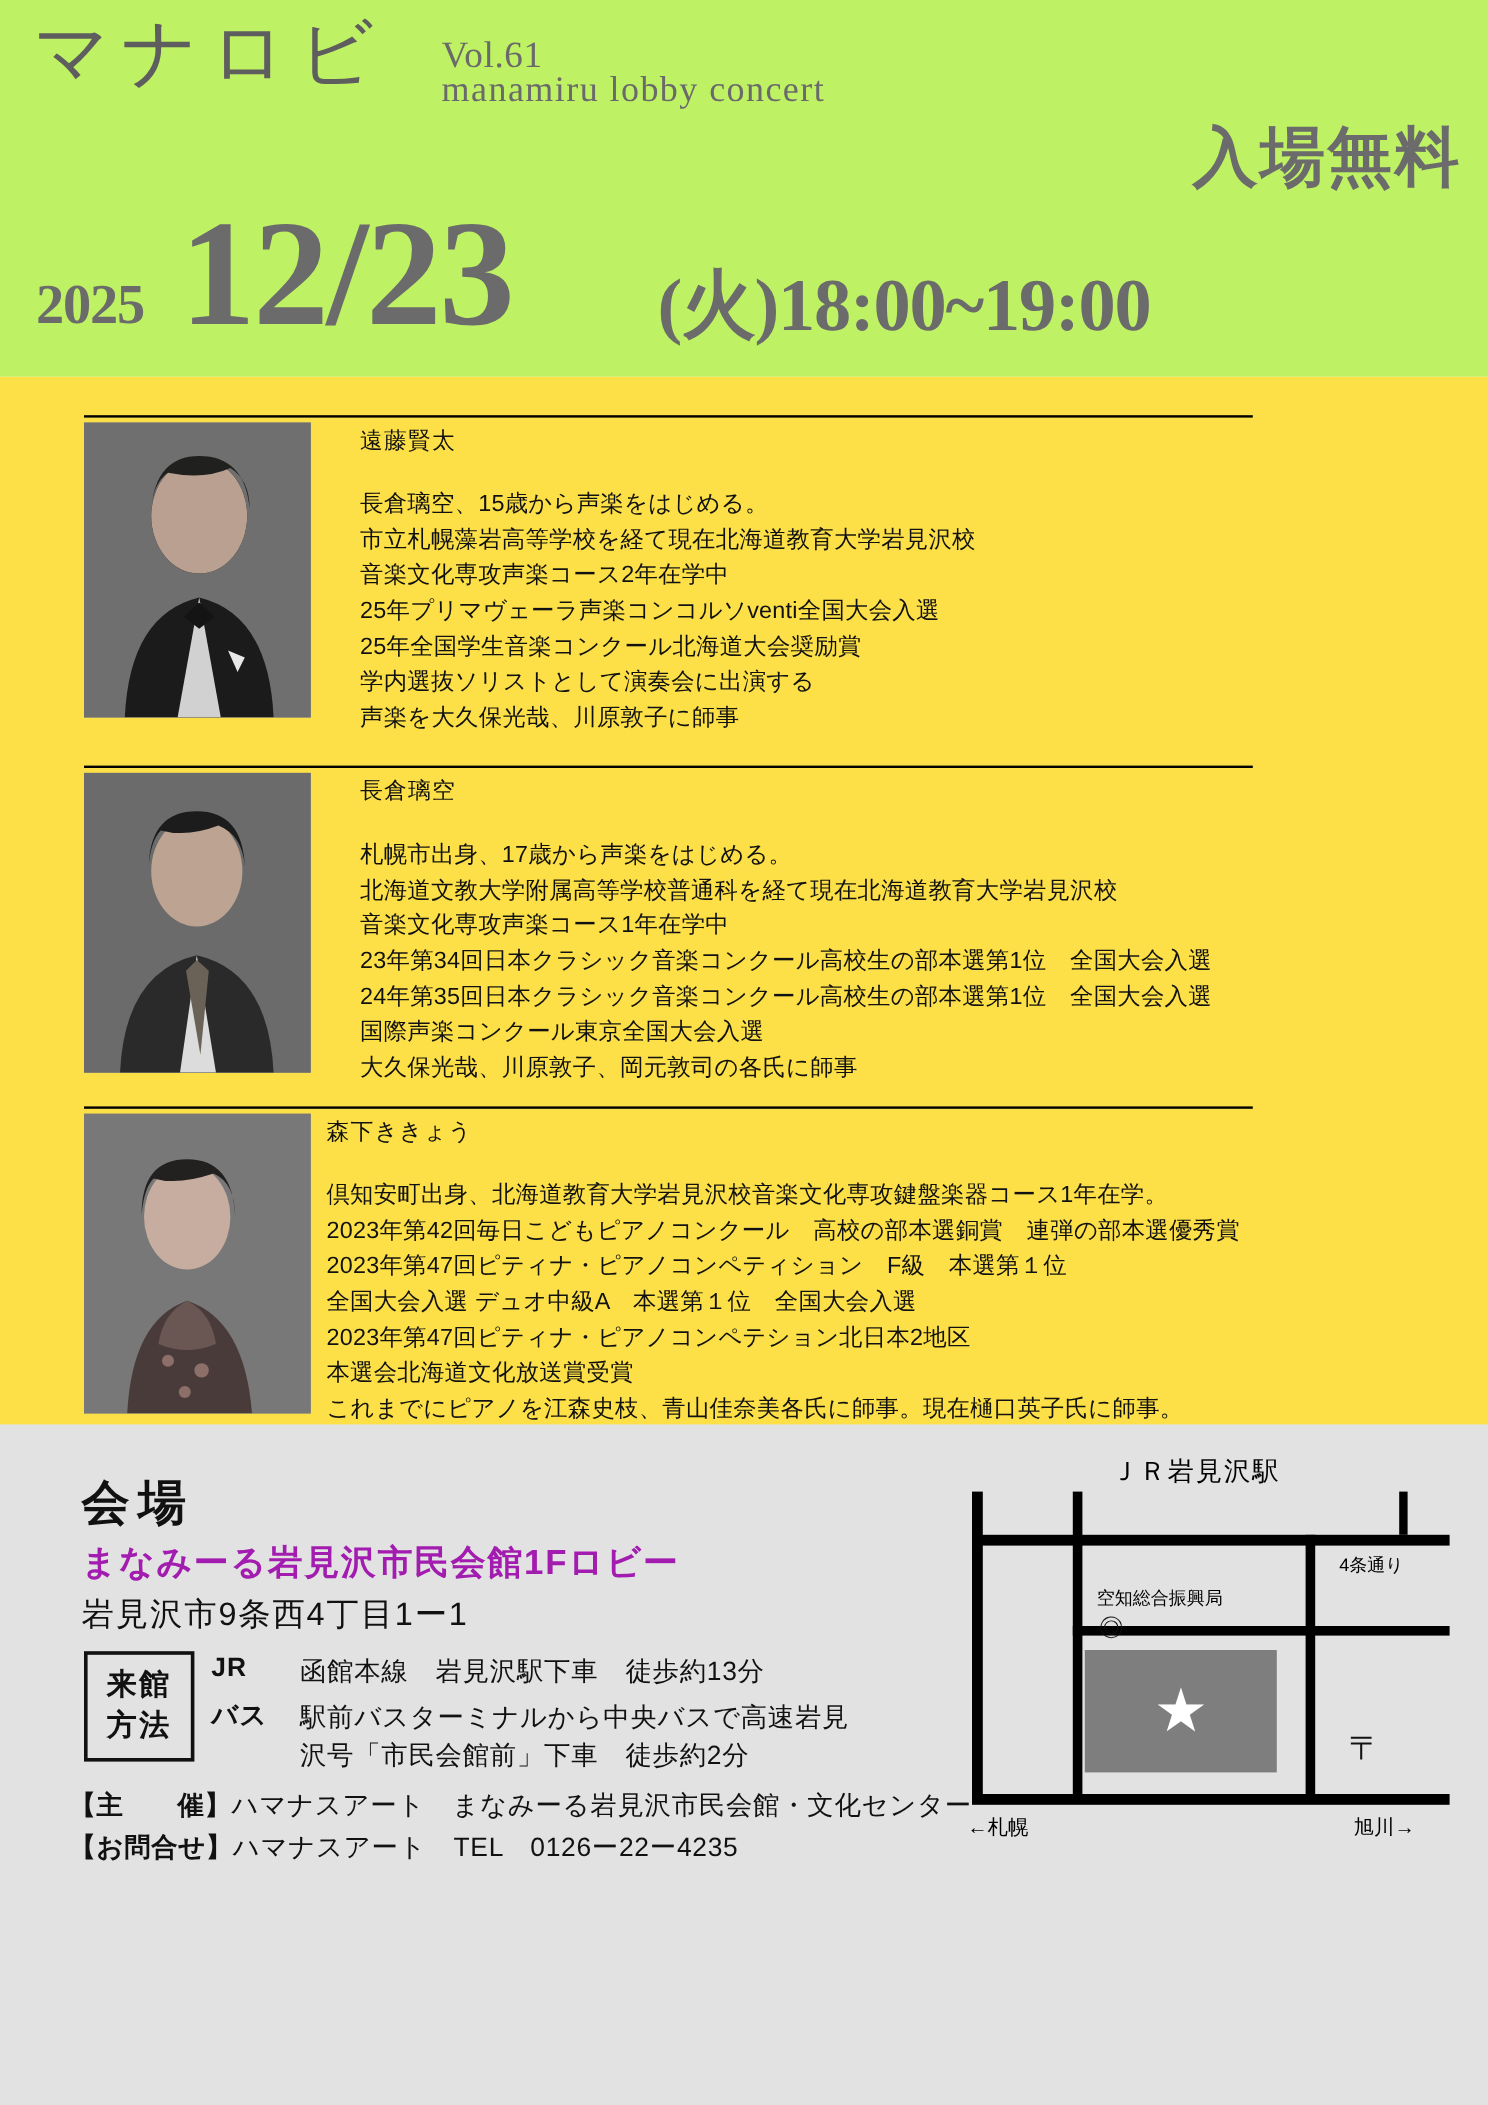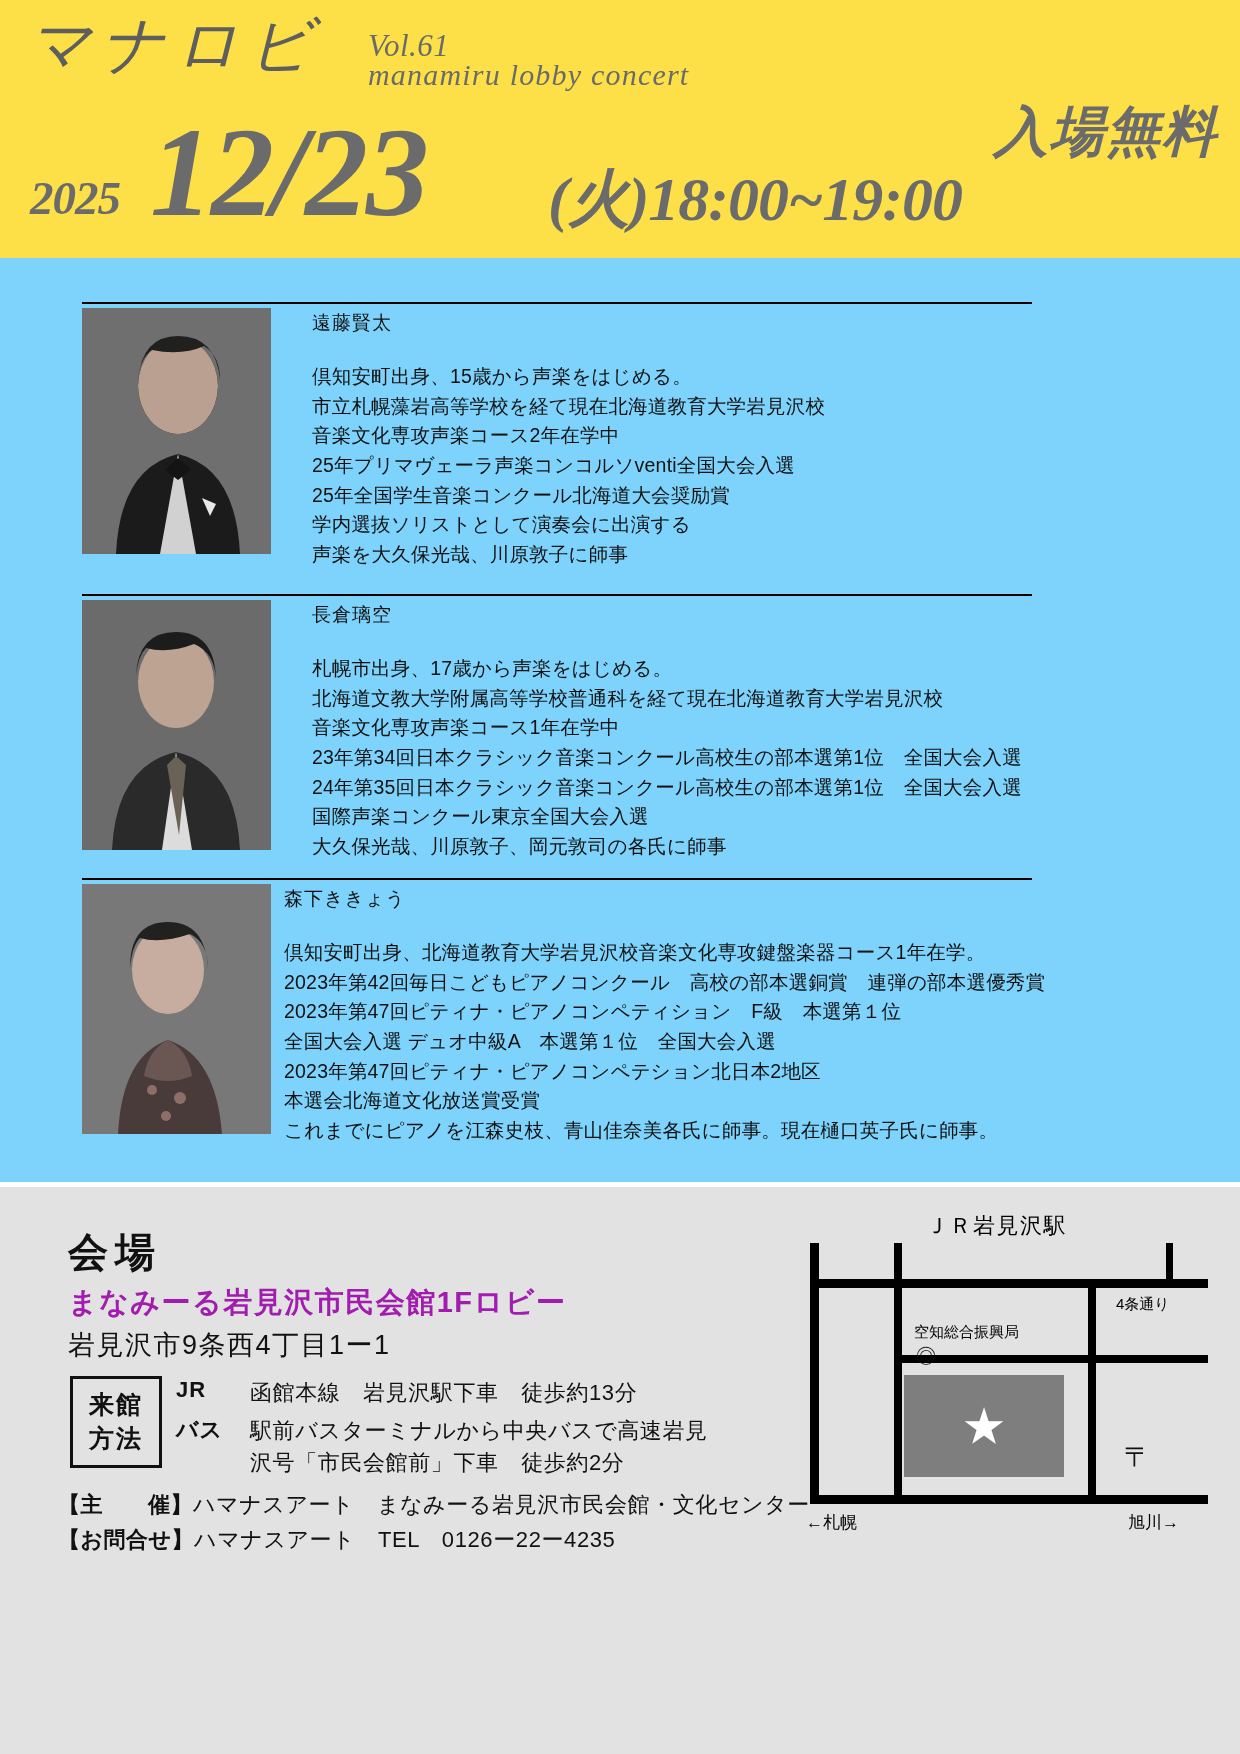--- a/index.html
+++ b/index.html
@@ -13,24 +13,23 @@
     position: relative;
     font-family: "Liberation Sans", sans-serif;
     color: #1a1a1a;
     overflow: hidden;
   }
 
   
   .header {
     position: relative;
     width: 1240px;
-    height: 258px;
-    background: #fde047;
+    height: 314px;
+    background: #bef264;
     overflow: hidden;
-    font-style: italic;
   }
   .hdr-title {
     position: absolute;
     left: 28px;
     top: 14px;
     font-family: "Liberation Serif", serif;
     font-size: 62px;
     letter-spacing: 10px;
     color: #5e5e5e;
     font-weight: 400;
@@ -95,22 +94,22 @@
     font-weight: bold;
     font-size: 54px;
     color: #6b6b6b;
     letter-spacing: 2px;
     line-height: 1;
   }
 
   
   .performers {
     position: relative;
-    padding: 12px;
-    background: #7dd3fc;
+    padding: 0;
+    background: #fde047;
   }
   .perf {
     position: relative;
     margin: 0 0 0 0;
   }
   .perf-rule {
     position: absolute;
     height: 2px;
     background: #000;
     left: 70px;
@@ -297,21 +296,21 @@
         <path d="M56 72 Q60 28 96 28 Q134 28 138 72 Q138 48 122 38 Q100 48 70 42 Q58 50 56 72 Z" fill="#20201f"></path>
         <path d="M34 246 Q38 160 96 146 Q154 160 158 246 Z" fill="#1b1b1b"></path>
         <path d="M96 146 L78 246 L114 246 Z" fill="#f1f1f1" opacity="0.85"></path>
         <path d="M96 150 l-13 12 13 10 13-10 z" fill="#141414"></path>
         <path d="M120 190 l14 6 -6 12 z" fill="#ffffff" opacity="0.9"></path>
       </svg>
     </div>
     <div class="perf-body" style="left:300px;top:40px;">
       <div class="perf-name">遠藤賢太</div>
       <div class="perf-lines">
-        <div>倶知安町出身、15歳から声楽をはじめる。</div>
+        <div>長倉璃空、15歳から声楽をはじめる。</div>
         <div>市立札幌藻岩高等学校を経て現在北海道教育大学岩見沢校</div>
         <div>音楽文化専攻声楽コース2年在学中</div>
         <div>25年プリマヴェーラ声楽コンコルソventi全国大会入選</div>
         <div>25年全国学生音楽コンクール北海道大会奨励賞</div>
         <div>学内選抜ソリストとして演奏会に出演する</div>
         <div>声楽を大久保光哉、川原敦子に師事</div>
       </div>
     </div>
   </div>
 

